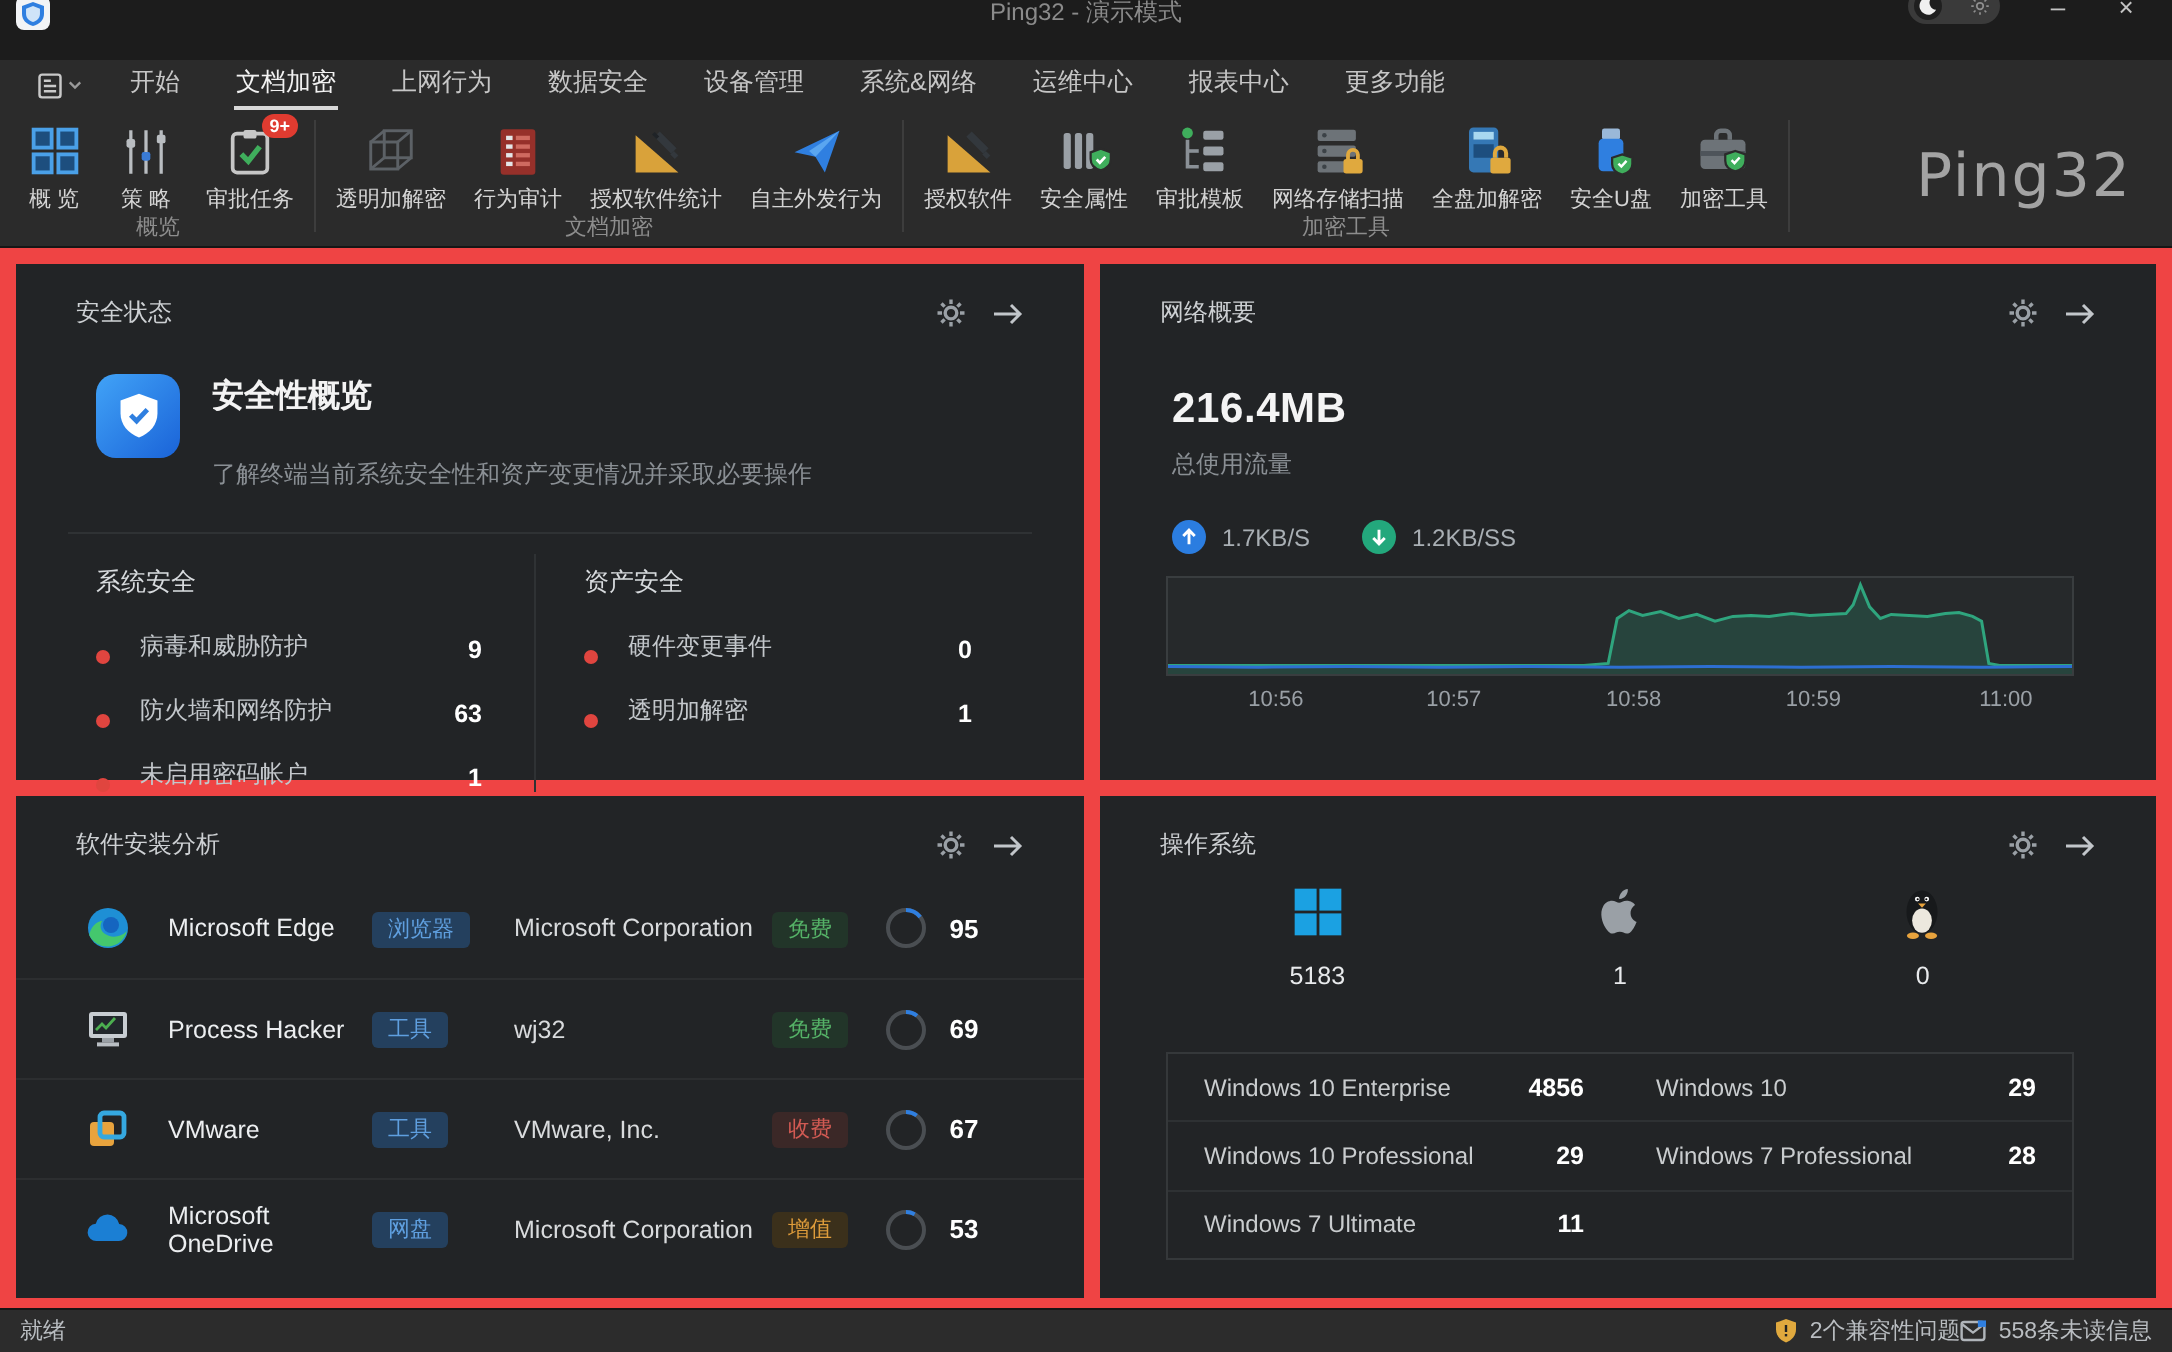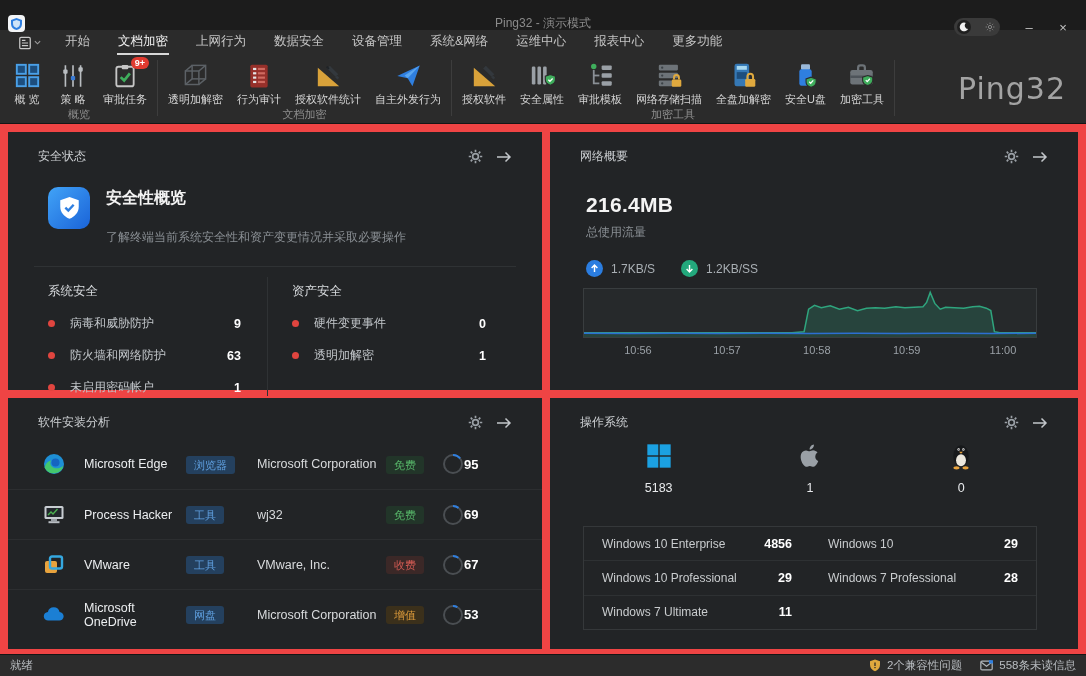--- a/index.html
+++ b/index.html
@@ -1,21 +1,21 @@
 <!DOCTYPE html>
 <html><head>
 <meta charset="utf-8">
 <style>
   *{box-sizing:border-box;margin:0;padding:0}
   html,body{width:1086px;height:676px;overflow:hidden}
   body{background:#191919;font-family:"Liberation Sans","DejaVu Sans",sans-serif;color:#e6e6e6;position:relative}
   svg{display:block}
 
   
-  .titlebar{height:28px;background:#1c1c1c;display:flex;align-items:flex-start;position:relative;padding:15px 8px}
+  .titlebar{height:28px;background:#1c1c1c;display:flex;align-items:flex-end;position:relative;padding:15px 8px}
   .app-badge{width:17px;height:17px;border-radius:4px;background:#f2f4f6;display:flex;align-items:center;justify-content:center}
   .win-title{position:absolute;left:0;right:0;text-align:center;font-size:12px;color:#8b8b8b;pointer-events:none}
   .win-controls{margin-left:auto;display:flex;align-items:center;gap:4px}
   .theme-pill{width:46px;height:18px;border-radius:9px;background:#3a3a3a;display:flex;align-items:center;justify-content:space-between;padding:0 3px;margin-right:10px}
   .theme-dot{width:14px;height:14px;border-radius:50%;display:flex;align-items:center;justify-content:center}
   .theme-dot.moon{background:#1f1f1f}
   .win-btn{width:30px;height:24px;display:flex;align-items:center;justify-content:center;color:#c3c3c3;font-size:13px}
 
   
   .menubar{height:25px;background:#2b2b2b;display:flex;align-items:stretch;padding-left:8px}
@@ -46,21 +46,21 @@
   
   .hero{display:flex;gap:16px;margin:22px 0 0 40px}
   .hero-icon{width:42px;height:42px;border-radius:10px;background:linear-gradient(135deg,#41a3f7,#1a63d8);display:flex;align-items:center;justify-content:center}
   .hero-title{font-size:16px;font-weight:bold;color:#f3f3f3;margin-top:1px}
   .hero-desc{font-size:12px;color:#8a8f94;margin-top:20px}
   .sec-divider{height:1px;background:#2f3234;margin:20px 26px 0 26px}
   .sec-cols{display:flex;margin-top:10px}
   .sec-col1{width:260px;padding:0 26px 0 40px;border-right:1px solid #2f3234}
   .sec-col2{flex:1;padding:0 56px 0 24px}
   .sec-h{font-size:12.5px;color:#d8dbde;margin-top:6px}
-  .sec-item{display:flex;align-items:center;margin-top:15px;font-size:12px;color:#c3c7cb}
+  .sec-item{display:flex;align-items:flex-end;margin-top:15px;font-size:12px;color:#c3c7cb}
   .dot{width:7px;height:7px;border-radius:50%;background:#e0453f;margin-right:15px;flex:0 0 auto}
   .sec-val{margin-left:auto;font-weight:bold;color:#fff;font-size:12.5px}
 
   
   .net-total{margin:28px 0 0 36px;font-size:21px;font-weight:bold;color:#f4f4f4;letter-spacing:.3px}
   .net-sub{margin:7px 0 0 36px;font-size:12px;color:#8a8f94}
   .net-stats{position:absolute;left:36px;top:128px;display:flex;gap:26px;align-items:center;font-size:12px;color:#a9afb4}
   .net-stat{display:flex;align-items:center;gap:8px}
   .net-ic{width:17px;height:17px;border-radius:50%;display:flex;align-items:center;justify-content:center}
   .net-ic.up{background:#2b7de0}.net-ic.down{background:#23a87c}
@@ -77,34 +77,34 @@
   .sw-name{flex:0 0 102px;margin-left:18px;font-size:12.5px;color:#eceef0}
   .sw-cat{flex:0 0 71px}
   .pill{display:inline-block;font-size:11px;padding:3px 8px;border-radius:3px;line-height:12px}
   .cat-pill{background:#24405e;color:#5f9fdf}
   .sw-vendor{flex:1;font-size:12.5px;color:#d9dbdd}
   .sw-price{flex:0 0 42px}
   .price-free{background:#223529;color:#55b267}
   .price-paid{background:#3b2827;color:#d15a53}
   .price-freemium{background:#3b301b;color:#de9c3b}
   .sw-ring{flex:0 0 22px;margin-left:14px}
-  .sw-score{flex:0 0 36px;text-align:left;font-weight:bold;font-size:13px;color:#fff;margin-right:42px}
+  .sw-score{flex:0 0 36px;text-align:center;font-weight:bold;font-size:13px;color:#fff;margin-right:42px}
 
   
   .os-summary{position:absolute;left:33px;top:44px;width:454px;display:flex}
   .os-cell-sum{flex:1;display:flex;flex-direction:column;align-items:center}
   .os-count{margin-top:11px;font-size:12.5px;color:#e8eaec}
   .os-table{position:absolute;left:33px;top:128px;width:454px;height:104px;border:1px solid #35383a;display:grid;grid-template-columns:1fr 1fr}
   .os-cell{display:flex;align-items:center;padding:0 18px;font-size:12px;color:#c9ccce}
   .os-cell.hr{border-bottom:1px solid #2e3133}
   .os-val{margin-left:auto;font-weight:bold;color:#fff;font-size:12.5px}
 
   
   .statusbar{position:absolute;left:0;right:0;bottom:0;height:22px;background:#2c2c2c;border-top:1px solid #151515;display:flex;align-items:center;padding:0 10px;font-size:11.5px;color:#b9bdc1}
-  .sb-right{margin-left:auto;display:flex;align-items:center;gap:18px}
+  .sb-right{margin-left:auto;display:flex;align-items:center;}
   .sb-item{display:flex;align-items:center;gap:6px}
 </style>
 </head>
 <body>
 
 <div class="titlebar">
   <div class="app-badge">
     <svg width="11" height="12" viewBox="0 0 12 13">
         <path d="M6 0l6 2.2v4.2C12 10 9.5 12.2 6 13 2.5 12.2 0 10 0 6.4V2.2z" fill="#2f7fe0"></path>
         <path d="M6 2.2l3.8 1.4v2.7C9.8 8.6 8.2 10.2 6 10.8 3.8 10.2 2.2 8.6 2.2 6.3V3.6z" fill="#cfe4f8"></path>

